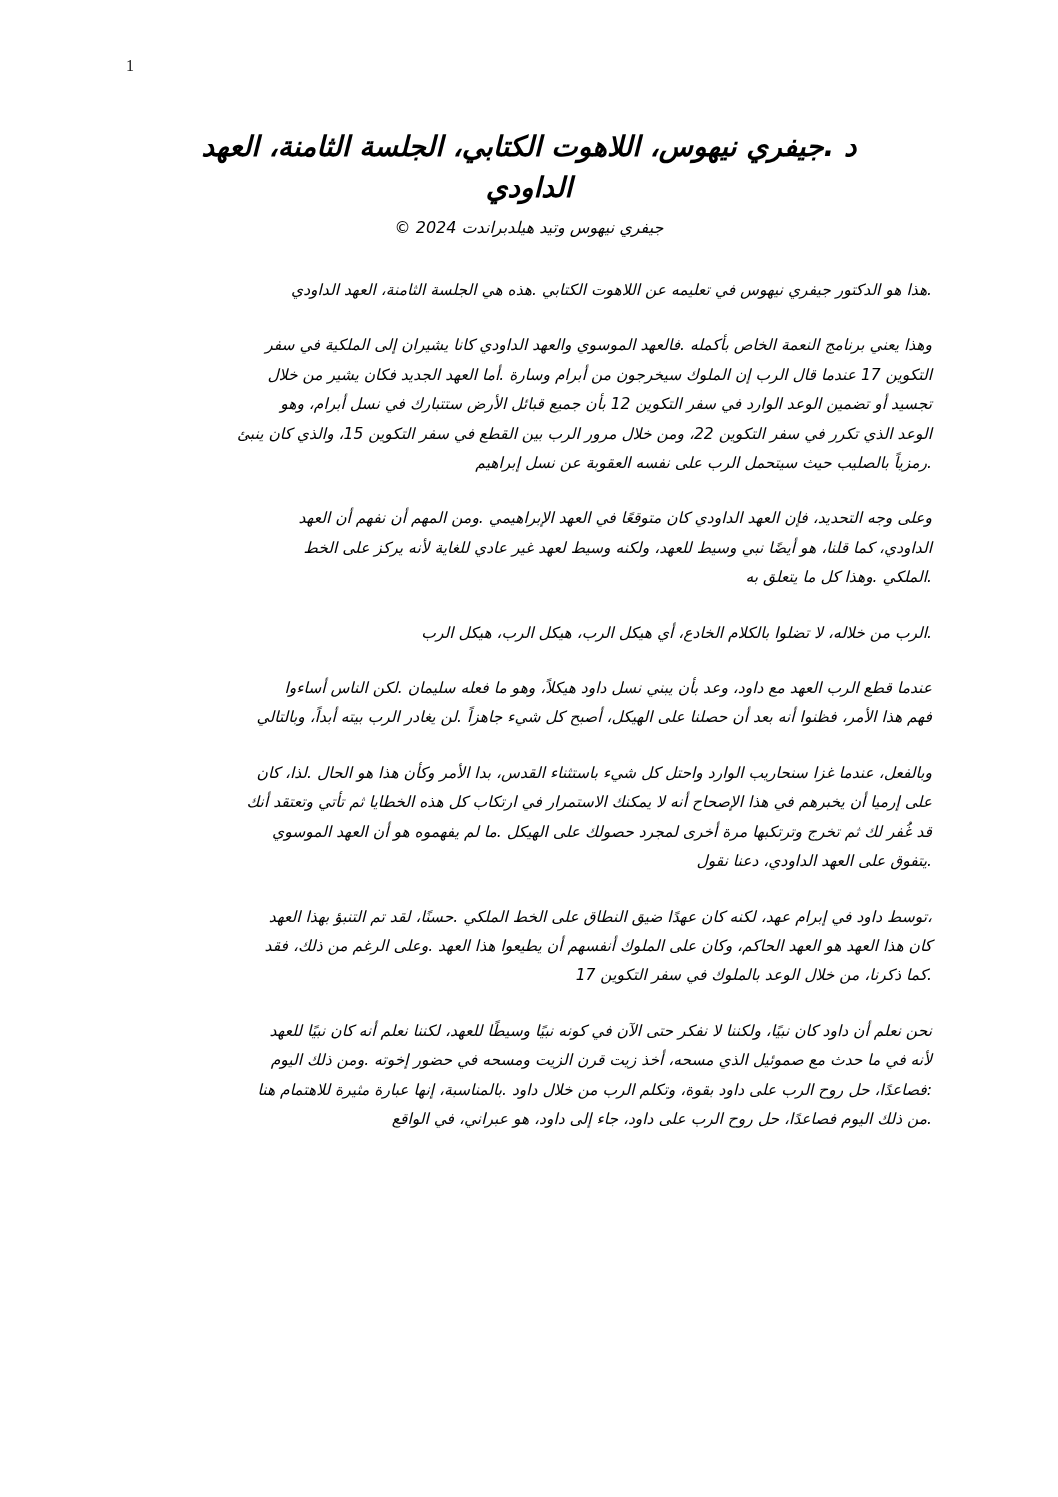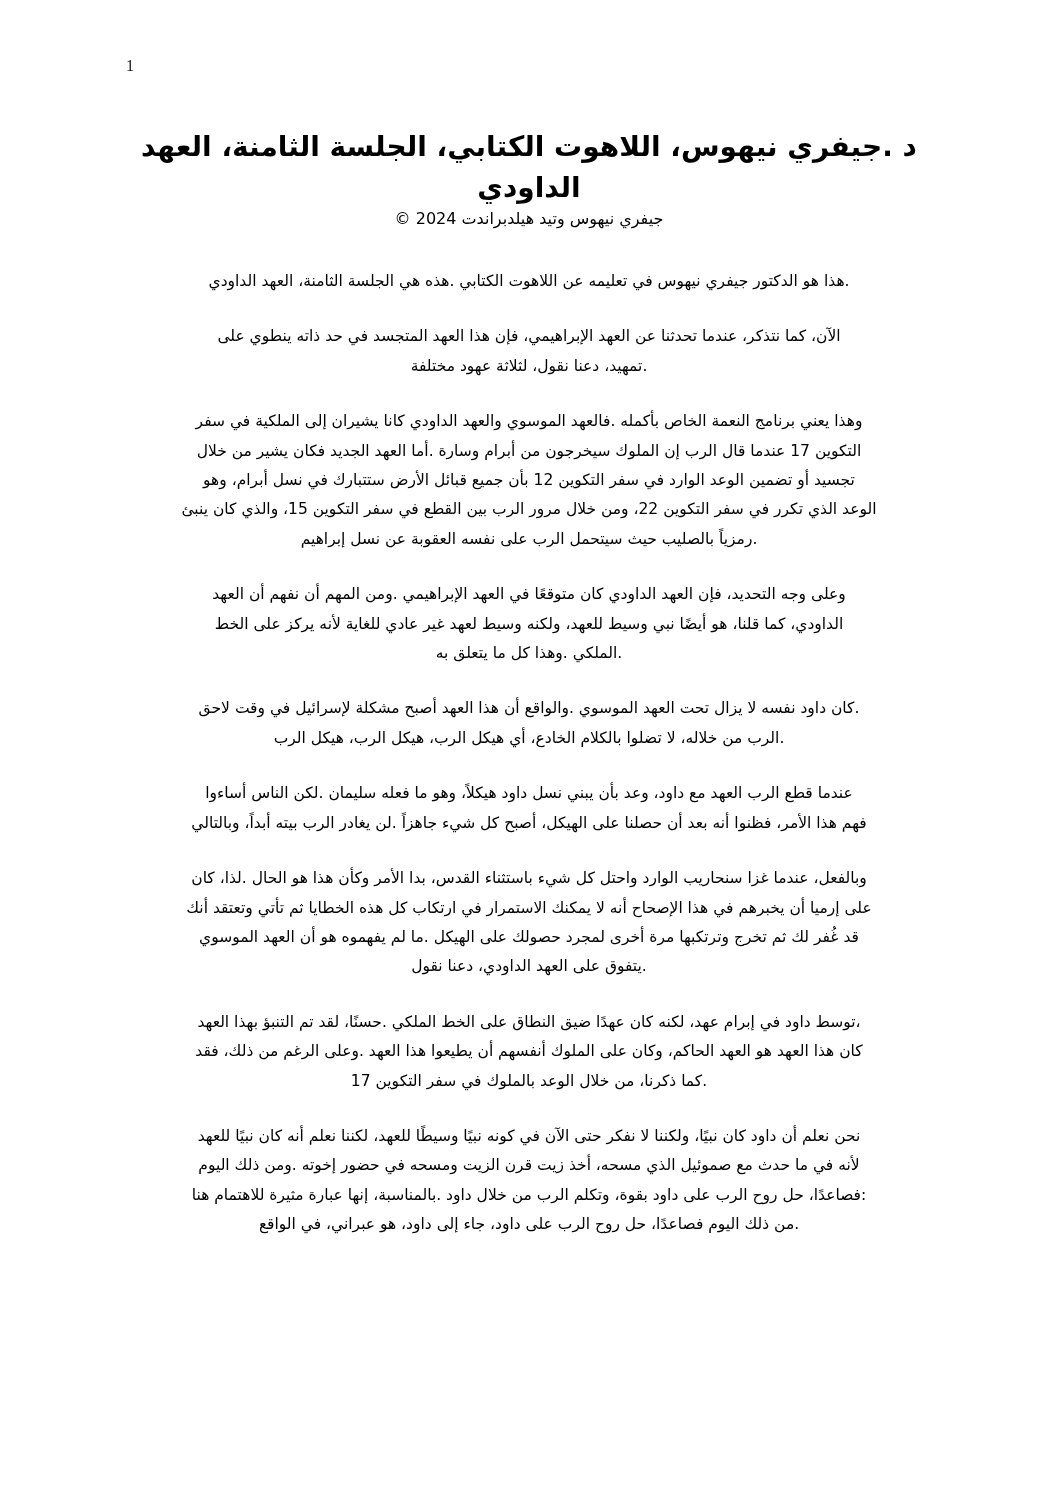--- a/index.html
+++ b/index.html
@@ -25,39 +25,41 @@
     color: #1a1a1a;
   }
   .content {
     position: absolute;
     top: 0;
     left: 0;
     width: 100%;
     box-sizing: border-box;
     padding: 0 126px;
     direction: rtl;
+    font-style: italic;
   }
   .title {
     margin: 126px 0 0 0;
     text-align: center;
     font-size: 28px;
     line-height: 41px;
     font-weight: bold;
     letter-spacing: 0;
   }
   .title-line { display: block; }
   .copyright {
+    margin-top: 9px;
     text-align: center;
     font-size: 16px;
     line-height: 22px;
   }
   .paragraphs {
     margin-top: 37px;
     font-size: 15.5px;
-    text-align: center;
+    text-align: right;
   }
   .para { margin: 0 0 26px 0; }
   .para:last-child { margin-bottom: 16px; }
   .line {
     display: block;
     line-height: 29.4px;
     white-space: nowrap;
   }
 </style>
 </head>
@@ -72,37 +74,32 @@
       <span class="title-line">الداودي</span>
     </h1>
 
     <div class="copyright">جيفري نيهوس وتيد هيلدبراندت 2024 ©</div>
 
     <div class="paragraphs" id="paragraphs">
         <div class="para">
           <span class="line">.هذا هو الدكتور جيفري نيهوس في تعليمه عن اللاهوت الكتابي .هذه هي الجلسة الثامنة، العهد الداودي</span>
         </div>
         <div class="para">
-          <span class="line">الآن، كما نتذكر، عندما تحدثنا عن العهد الإبراهيمي، فإن هذا العهد المتجسد في حد ذاته ينطوي على</span>
-          <span class="line">.تمهيد، دعنا نقول، لثلاثة عهود مختلفة</span>
-        </div>
-        <div class="para">
           <span class="line">وهذا يعني برنامج النعمة الخاص بأكمله .فالعهد الموسوي والعهد الداودي كانا يشيران إلى الملكية في سفر</span>
           <span class="line">التكوين 17 عندما قال الرب إن الملوك سيخرجون من أبرام وسارة .أما العهد الجديد فكان يشير من خلال</span>
           <span class="line">تجسيد أو تضمين الوعد الوارد في سفر التكوين 12 بأن جميع قبائل الأرض ستتبارك في نسل أبرام، وهو</span>
           <span class="line">الوعد الذي تكرر في سفر التكوين 22، ومن خلال مرور الرب بين القطع في سفر التكوين 15، والذي كان ينبئ</span>
           <span class="line">.رمزياً بالصليب حيث سيتحمل الرب على نفسه العقوبة عن نسل إبراهيم</span>
         </div>
         <div class="para">
           <span class="line">وعلى وجه التحديد، فإن العهد الداودي كان متوقعًا في العهد الإبراهيمي .ومن المهم أن نفهم أن العهد</span>
           <span class="line">الداودي، كما قلنا، هو أيضًا نبي وسيط للعهد، ولكنه وسيط لعهد غير عادي للغاية لأنه يركز على الخط</span>
           <span class="line">.الملكي .وهذا كل ما يتعلق به</span>
         </div>
         <div class="para">
-          <span class="line">.كان داود نفسه لا يزال تحت العهد الموسوي .والواقع أن هذا العهد أصبح مشكلة لإسرائيل في وقت لاحق</span>
           <span class="line">.الرب من خلاله، لا تضلوا بالكلام الخادع، أي هيكل الرب، هيكل الرب، هيكل الرب</span>
         </div>
         <div class="para">
           <span class="line">عندما قطع الرب العهد مع داود، وعد بأن يبني نسل داود هيكلاً، وهو ما فعله سليمان .لكن الناس أساءوا</span>
           <span class="line">فهم هذا الأمر، فظنوا أنه بعد أن حصلنا على الهيكل، أصبح كل شيء جاهزاً .لن يغادر الرب بيته أبداً، وبالتالي</span>
         </div>
         <div class="para">
           <span class="line">وبالفعل، عندما غزا سنحاريب الوارد واحتل كل شيء باستثناء القدس، بدا الأمر وكأن هذا هو الحال .لذا، كان</span>
           <span class="line">على إرميا أن يخبرهم في هذا الإصحاح أنه لا يمكنك الاستمرار في ارتكاب كل هذه الخطايا ثم تأتي وتعتقد أنك</span>
           <span class="line">قد غُفر لك ثم تخرج وترتكبها مرة أخرى لمجرد حصولك على الهيكل .ما لم يفهموه هو أن العهد الموسوي</span>

